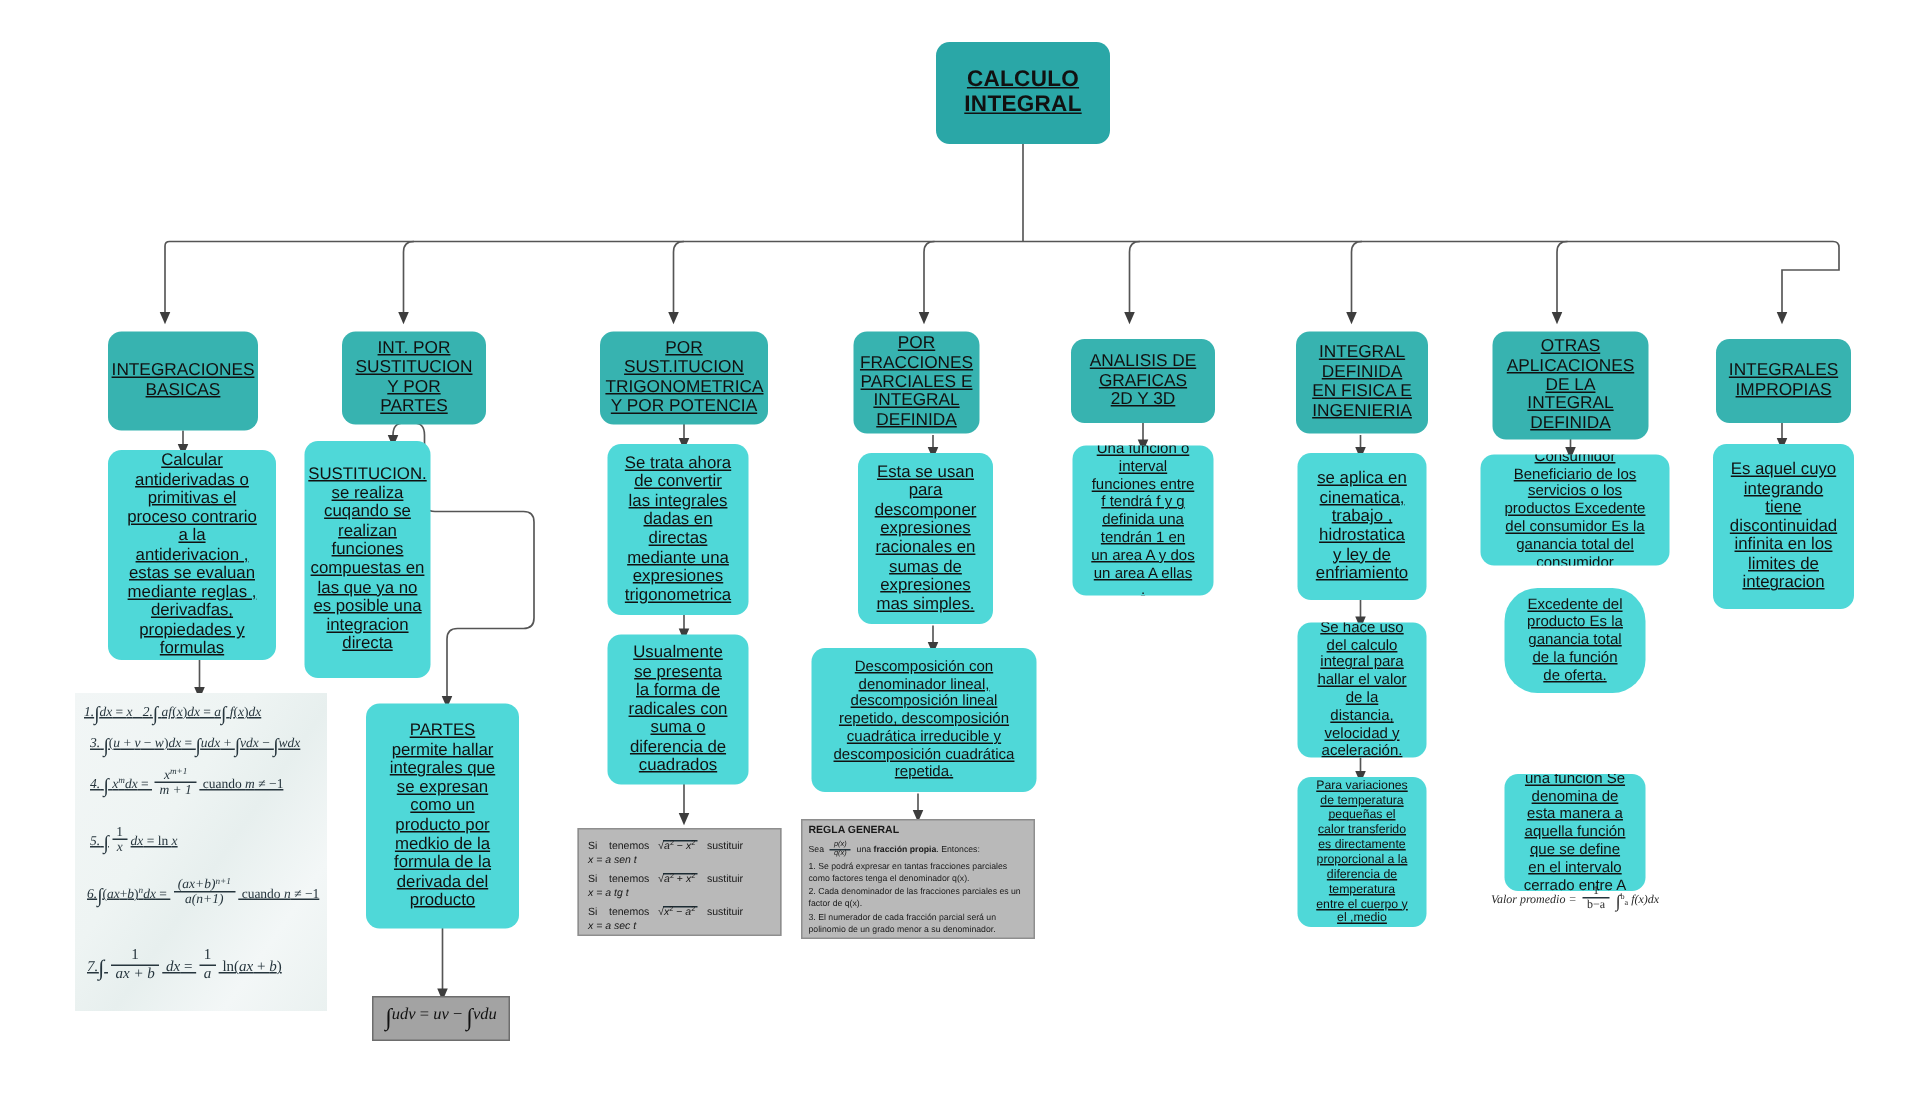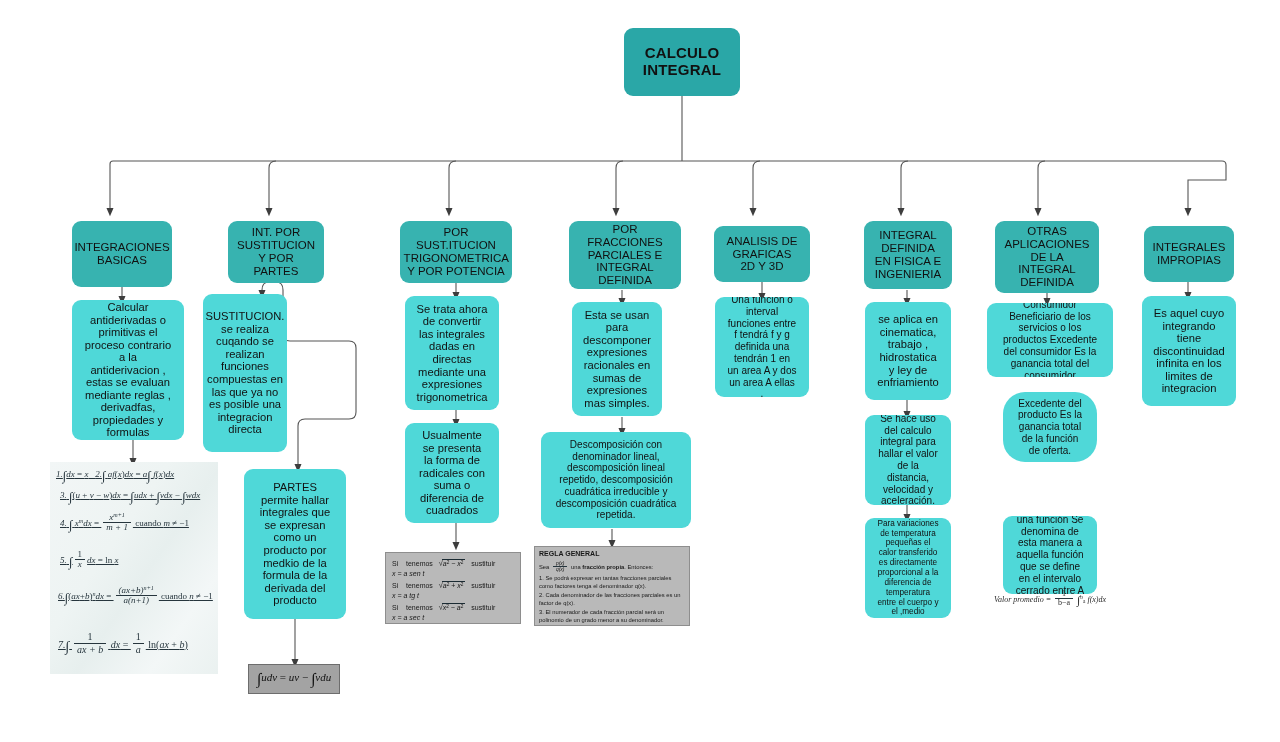--- a/index.html
+++ b/index.html
@@ -20,20 +20,21 @@
 
   .node {
     position: absolute;
     border-radius: 9px;
     display: flex; align-items: center; justify-content: center;
     text-align: center;
     color: #111111;
     padding: 4px 12px;
     line-height: 1.12;
     overflow: hidden;
+    text-decoration: underline;
   }
   .node-root {
     background: #2AA7A7;
     font-weight: bold;
     font-size: 15px;
     letter-spacing: .2px;
   }
   .node-head {
     background: #37B3B0;
     font-size: 11.5px;
@@ -214,21 +215,21 @@
 
   <div class="img-panel img-grey" style="left:385px; top:552px; width:136px; height:72px; font-size:7px;">
     <div class="ln" style="left:6px; top:6px;">Si&nbsp;&nbsp;&nbsp;&nbsp;tenemos&nbsp;&nbsp;&nbsp;<span class="sqrt-sign">√</span><span class="rad"><span class="it">a</span><span class="sup">2</span> − <span class="it">x</span><span class="sup">2</span></span>&nbsp;&nbsp;&nbsp;sustituir</div>
     <div class="ln it" style="left:6px; top:17px;">x = a sen t</div>
     <div class="ln" style="left:6px; top:28px;">Si&nbsp;&nbsp;&nbsp;&nbsp;tenemos&nbsp;&nbsp;&nbsp;<span class="sqrt-sign">√</span><span class="rad"><span class="it">a</span><span class="sup">2</span> + <span class="it">x</span><span class="sup">2</span></span>&nbsp;&nbsp;&nbsp;sustituir</div>
     <div class="ln it" style="left:6px; top:39px;">x = a tg t</div>
     <div class="ln" style="left:6px; top:50px;">Si&nbsp;&nbsp;&nbsp;&nbsp;tenemos&nbsp;&nbsp;&nbsp;<span class="sqrt-sign">√</span><span class="rad"><span class="it">x</span><span class="sup">2</span> − <span class="it">a</span><span class="sup">2</span></span>&nbsp;&nbsp;&nbsp;sustituir</div>
     <div class="ln it" style="left:6px; top:61px;">x = a sec t</div>
   </div>
 
-  <div class="node node-head" style="left:569px; top:221px; width:112px; height:68px;">POR FRACCIONES PARCIALES E INTEGRAL DEFINIDA</div>
+  <div class="node node-head" style="left:569px; top:221px; width:84px; height:68px;">POR FRACCIONES PARCIALES E INTEGRAL DEFINIDA</div>
 
   <div class="node node-body" style="left:572px; top:302px; width:90px; height:114px;">Esta se usan para descomponer expresiones racionales en sumas de expresiones mas simples.</div>
 
   <div class="node node-body small" style="left:541px; top:432px; width:150px; height:96px;">Descomposición con denominador lineal, descomposición lineal repetido, descomposición cuadrática irreducible y descomposición cuadrática repetida.</div>
 
   <div class="img-panel img-grey" style="left:534px; top:546px; width:156px; height:80px; font-size:5.8px;">
     <div class="ln" style="left:4px; top:3px; font-weight:bold; font-size:7px;">REGLA GENERAL</div>
     <div class="ln" style="left:4px; top:14px;">
       <span>Sea</span>
       <span class="fr" style="font-size:.85em; font-style:italic;">

